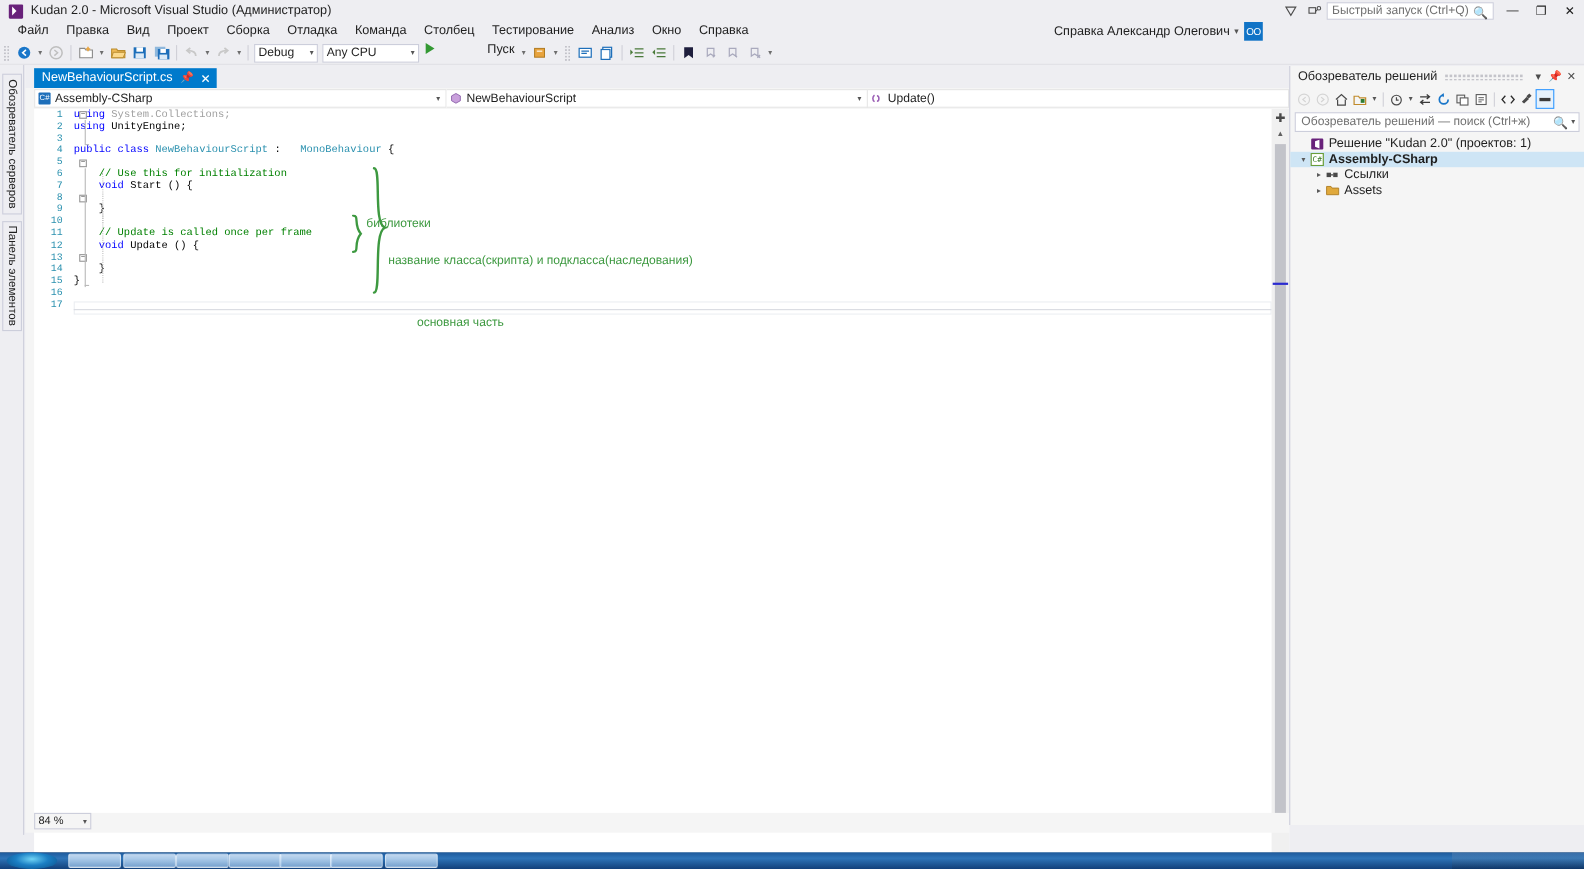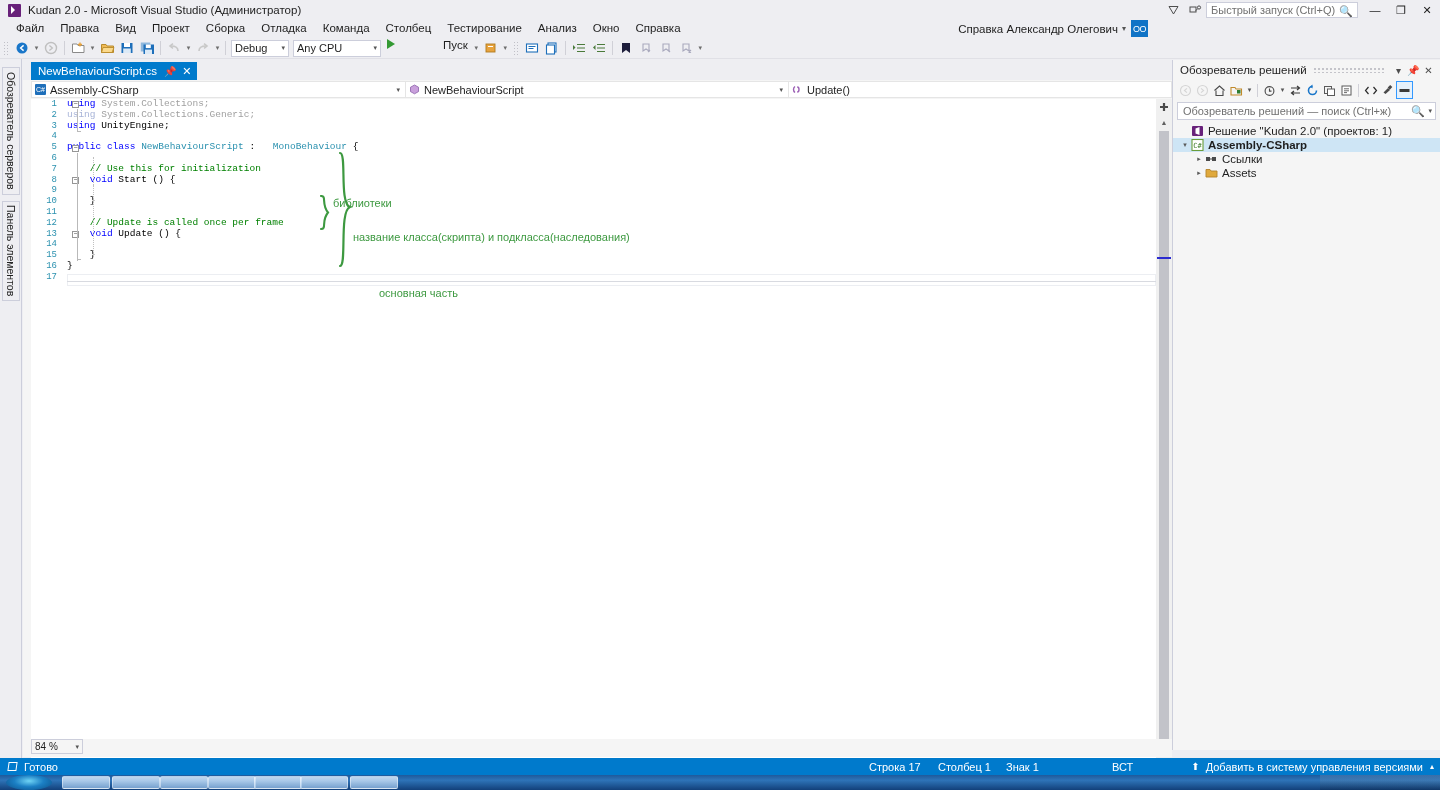--- a/index.html
+++ b/index.html
@@ -501,21 +501,20 @@
           <div class="lnrow">11</div>
           <div class="lnrow">12</div>
           <div class="lnrow">13</div>
           <div class="lnrow">14</div>
           <div class="lnrow">15</div>
           <div class="lnrow">16</div>
           <div class="lnrow">17</div>
         </div>
       <div class="codelines" id="codelines">
           <div class="cl"><span style="color: rgb(0, 0, 255);">using </span><span style="color: rgb(160, 160, 160);">System.Collections;</span></div>
-          <div class="cl"><span style="color: rgb(168, 180, 216);">using </span><span style="color: rgb(160, 160, 160);">System.Collections.Generic;</span></div>
           <div class="cl"><span style="color: rgb(0, 0, 255);">using </span><span style="color: rgb(0, 0, 0);">UnityEngine;</span></div>
           <div class="cl">&nbsp;</div>
           <div class="cl"><span style="color: rgb(0, 0, 255);">public class </span><span style="color: rgb(43, 145, 175);">NewBehaviourScript</span><span style="color: rgb(0, 0, 0);"> : </span><span style="color: rgb(43, 145, 175); padding-left: 12px;">MonoBehaviour</span><span style="color: rgb(0, 0, 0);"> {</span></div>
           <div class="cl">&nbsp;</div>
           <div class="cl"><span style="color: rgb(0, 128, 0);">    // Use this for initialization</span></div>
           <div class="cl"><span style="color: rgb(0, 0, 0);">    </span><span style="color: rgb(0, 0, 255);">void </span><span style="color: rgb(0, 0, 0);">Start () {</span></div>
           <div class="cl">&nbsp;</div>
           <div class="cl"><span style="color: rgb(0, 0, 0);">    }</span></div>
           <div class="cl">&nbsp;</div>
           <div class="cl"><span style="color: rgb(0, 128, 0);">    // Update is called once per frame</span></div>
@@ -711,35 +710,20 @@
         <span class="tico">
           <svg width="13" height="12" viewBox="0 0 13 12">
               <path d="M1 2.5 H5 L6 4 H12 V10 H1 Z" fill="#e0a93c" stroke="#b3832a" stroke-width="0.9"></path>
             </svg>
         </span>
         <span class="tlabel">Assets</span>
       </div>
     </div>
   </div>
 
-  <div class="statusbar">
-    <div class="st-ready">
-      <span class="st-sq"></span>
-      <span>Готово</span>
-    </div>
-    <span class="st-cell" style="left:869px">Строка 17</span>
-    <span class="st-cell" style="left:938px">Столбец 1</span>
-    <span class="st-cell" style="left:1006px">Знак 1</span>
-    <span class="st-cell" style="left:1112px">ВСТ</span>
-    <div class="st-right">
-      <span class="st-arrow">⬆</span>
-      <span>Добавить в систему управления версиями</span>
-      <span class="st-caret">▴</span>
-    </div>
-  </div>
 
   <div class="desktop-bg"></div>
   <div class="taskbar">
     <div class="tb-start"></div>
     <div class="tb-item" style="left:62px"></div>
     <div class="tb-item" style="left:112px"></div>
     <div class="tb-item" style="left:160px"></div>
     <div class="tb-item" style="left:208px"></div>
     <div class="tb-item" style="left:254px"></div>
     <div class="tb-item" style="left:300px"></div>

